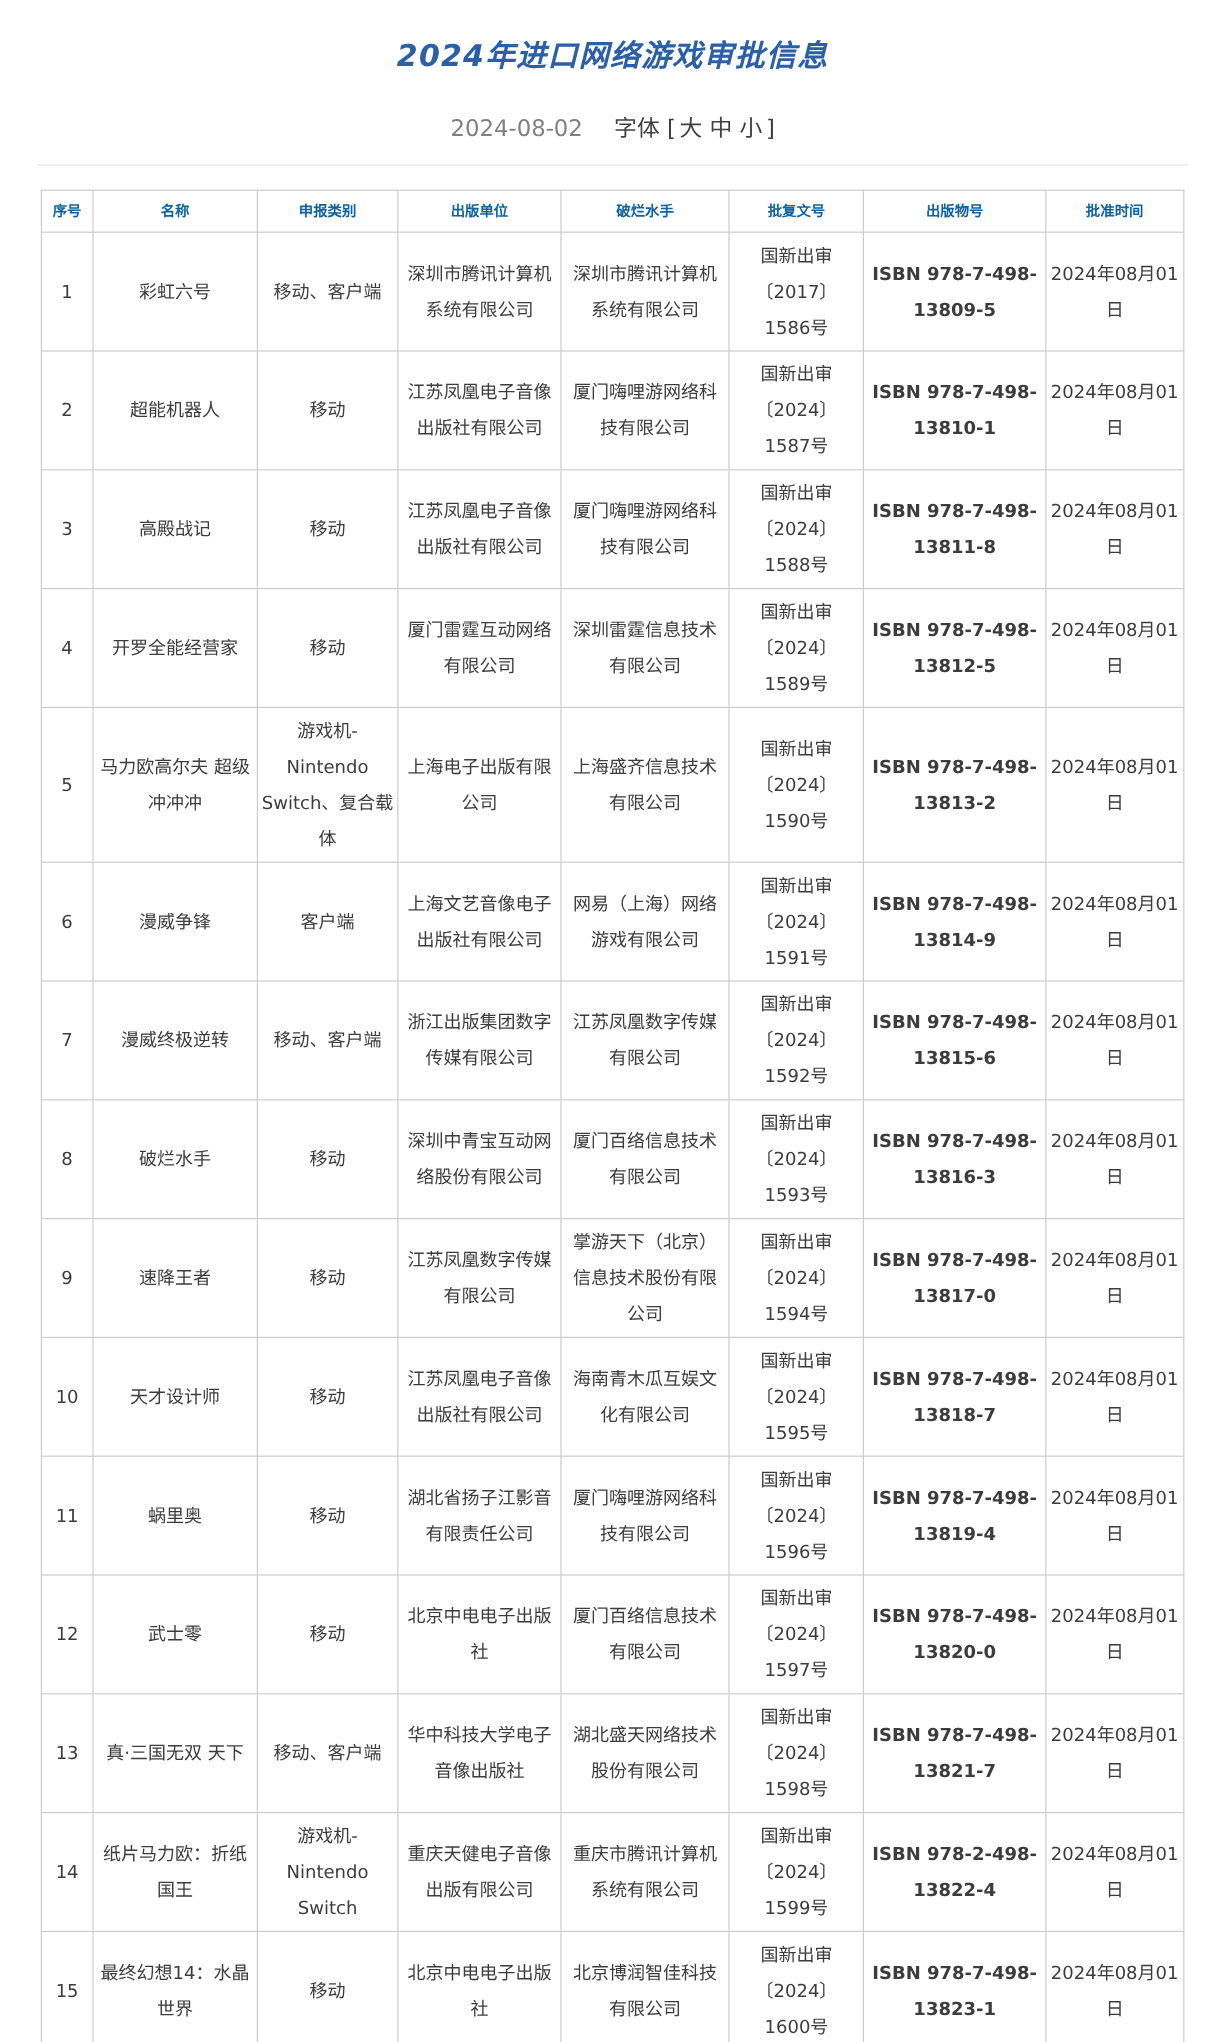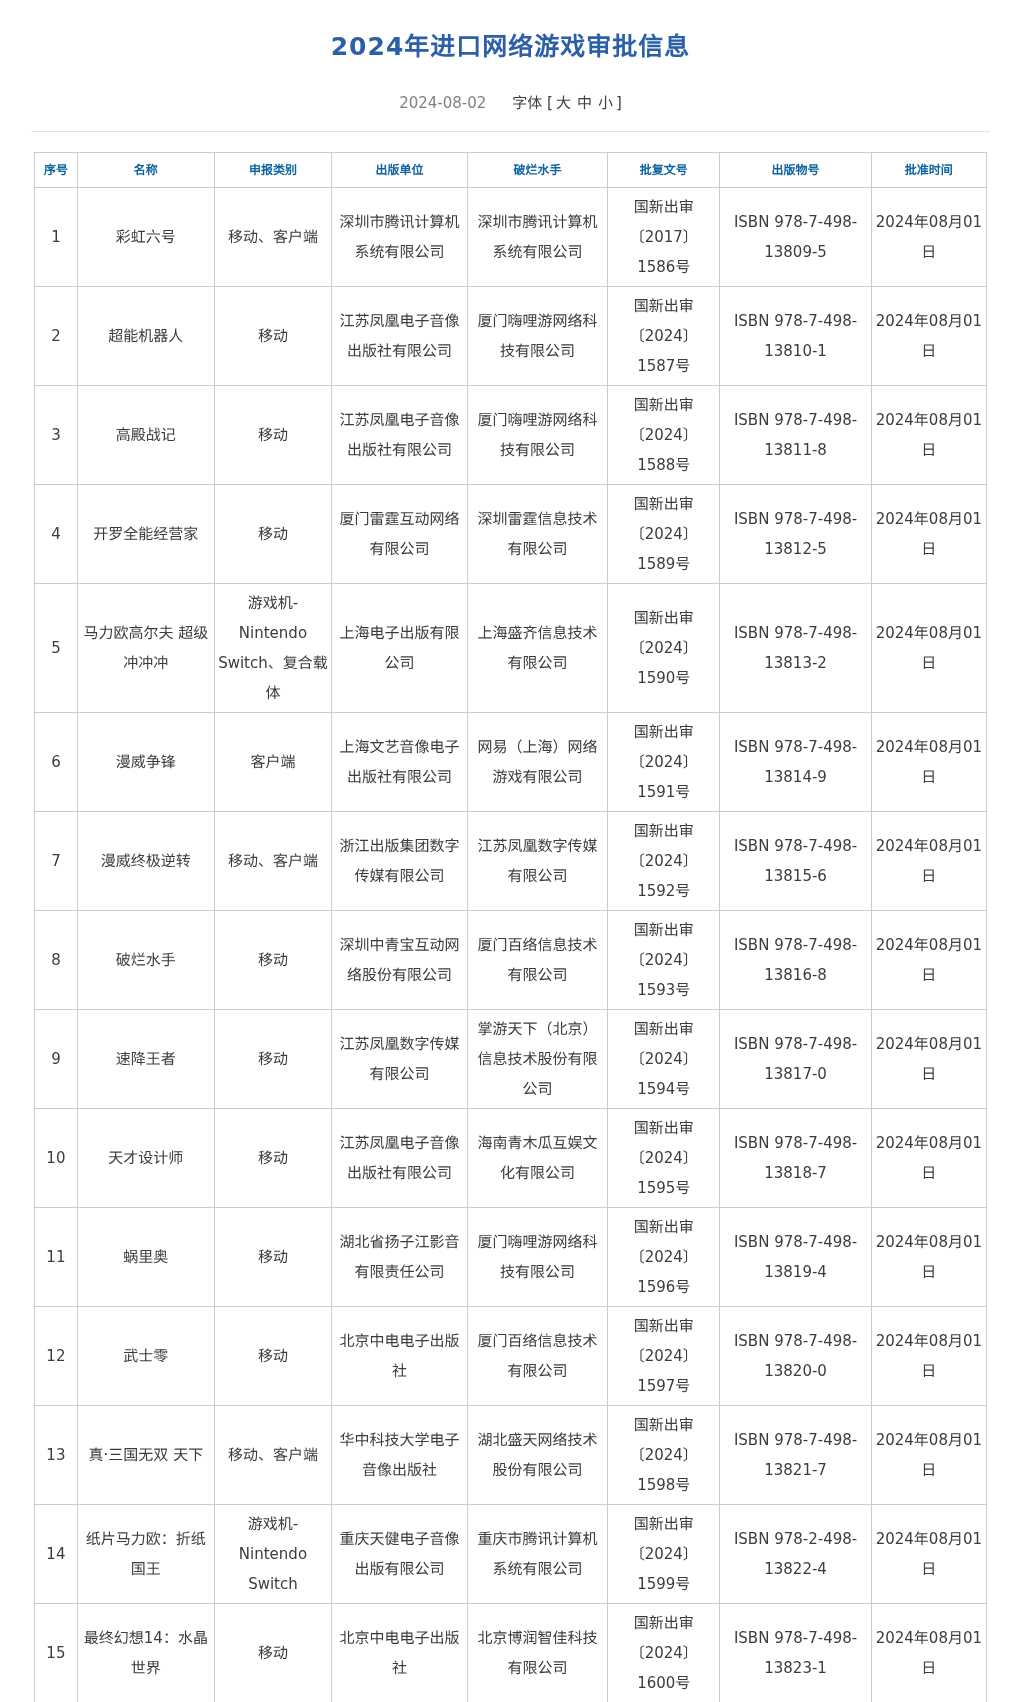--- a/index.html
+++ b/index.html
@@ -10,25 +10,26 @@
     overflow: hidden;
     font-family: "DejaVu Sans", "Liberation Sans", sans-serif;
   }
   .page-title {
     margin-top: 26px;
     text-align: center;
     color: #2b5fa7;
     font-size: 25px;
     font-weight: bold;
     letter-spacing: 1px;
+    font-style: italic;
   }
   .meta-line {
     margin-top: 29px;
     text-align: center;
-    font-size: 15px;
+    font-size: 19px;
     color: #808080;
   }
   .meta-line .pub-date { margin-right: 26px; color: #808080; }
   .meta-line .font-ctrl { color: #404040; }
   .meta-line .size-link { color: #404040; margin: 0 3px; cursor: pointer; }
   .divider {
     margin: 19px 31px 0 31px;
     border-top: 1px solid #e4e4e4;
     height: 0;
   }
@@ -49,21 +50,21 @@
     font-weight: bold;
     line-height: 1.2;
     padding: 10px 2px;
   }
   .approval-table td {
     color: #3c3c3c;
     font-size: 15px;
     line-height: 2.0;
     padding: 4px 3px;
   }
-  .approval-table td.cell-isbn { padding: 4px 2px; }
+  .approval-table td.cell-isbn { padding: 4px 2px; font-weight: bold; }
 </style>
 </head>
 <body>
 
 <h1 class="page-title">2024年进口网络游戏审批信息</h1>
 
 <div class="meta-line">
   <span class="pub-date">2024-08-02</span><span class="font-ctrl"><span>字体</span> <span>[</span><span class="size-link">大</span><span class="size-link">中</span><span class="size-link">小</span><span>]</span></span>
 </div>
 
@@ -163,21 +164,21 @@
         <td class="cell-isbn">ISBN 978-7-498-13815-6</td>
         <td class="cell-approval_date">2024年08月01日</td>
       </tr>
       <tr>
         <td class="cell-seq">8</td>
         <td class="cell-name">破烂水手</td>
         <td class="cell-category">移动</td>
         <td class="cell-publisher">深圳中青宝互动网络股份有限公司</td>
         <td class="cell-operator">厦门百络信息技术有限公司</td>
         <td class="cell-approval_no">国新出审〔2024〕1593号</td>
-        <td class="cell-isbn">ISBN 978-7-498-13816-8</td>
+        <td class="cell-isbn">ISBN 978-7-498-13816-3</td>
         <td class="cell-approval_date">2024年08月01日</td>
       </tr>
       <tr>
         <td class="cell-seq">9</td>
         <td class="cell-name">速降王者</td>
         <td class="cell-category">移动</td>
         <td class="cell-publisher">江苏凤凰数字传媒有限公司</td>
         <td class="cell-operator">掌游天下（北京）信息技术股份有限公司</td>
         <td class="cell-approval_no">国新出审〔2024〕1594号</td>
         <td class="cell-isbn">ISBN 978-7-498-13817-0</td>

